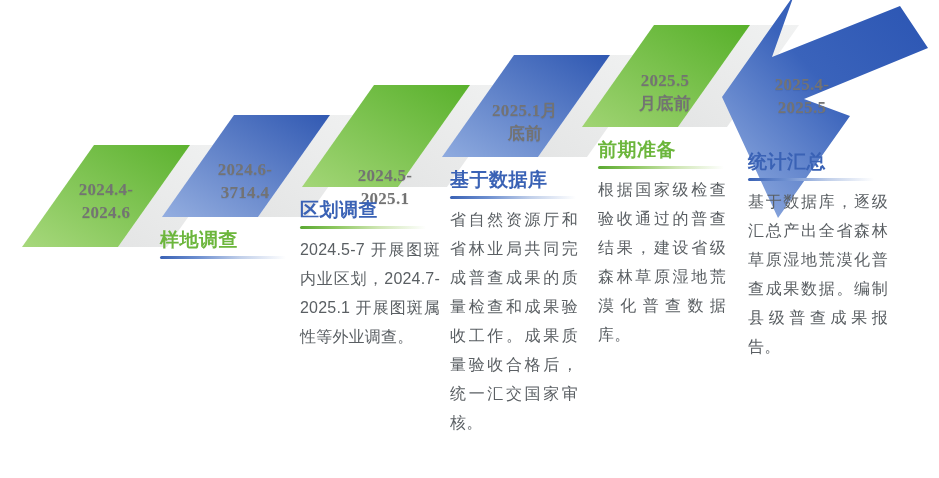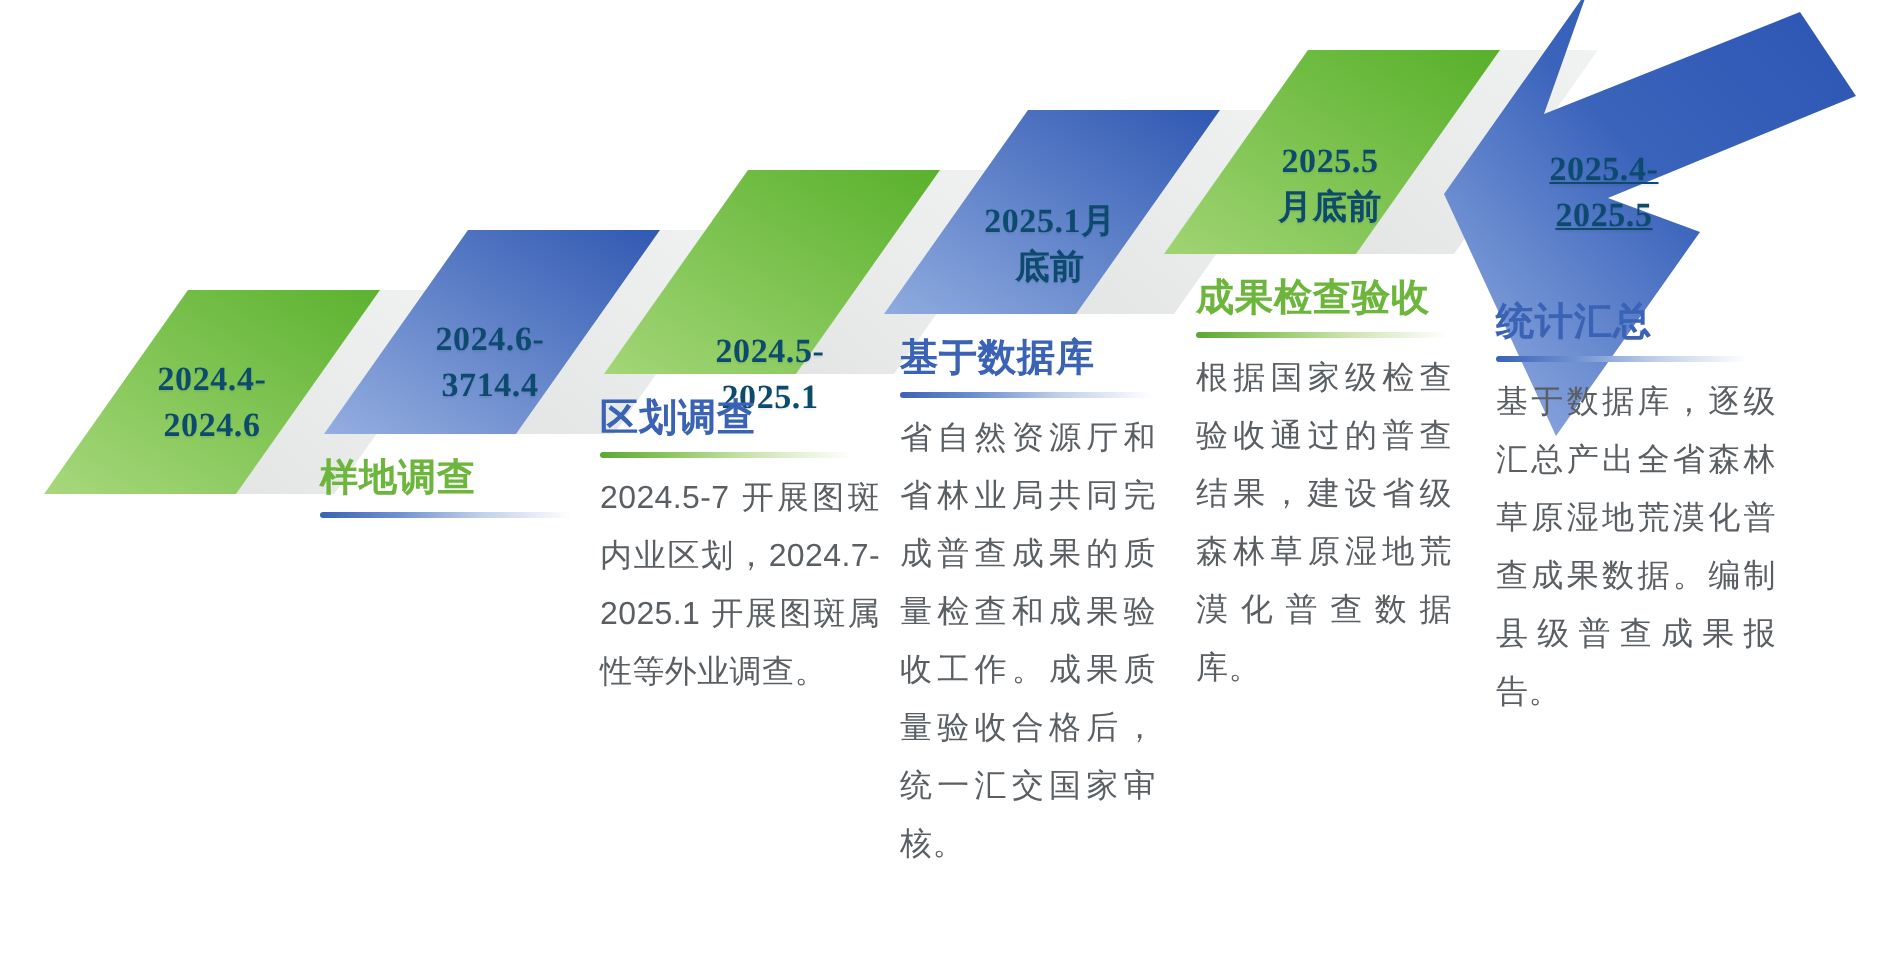--- a/index.html
+++ b/index.html
@@ -17,21 +17,21 @@
     background: #ffffff;
   }
   #shapes {
     position: absolute;
     left: 0; top: 0;
     width: 939px;
     height: 478px;
   }
   .date-label {
     position: absolute;
-    color: #0c4a6e;
+    color: #737373;
     font-family: "Liberation Serif", serif;
     font-weight: bold;
     font-size: 17px;
     line-height: 23px;
     text-align: center;
     letter-spacing: 0.3px;
     white-space: pre-line;
     text-shadow: 0 1px 1px rgba(0,0,0,0.07);
   }
   .col {
@@ -127,21 +127,21 @@
   <div class="date-label" style="left:46px; top:178px; width:120px;">2024.4-
 2024.6</div>
   <div class="date-label" style="left:185px; top:158px; width:120px;">2024.6-
 3714.4</div>
   <div class="date-label" style="left:325px; top:128px; width:120px;margin-top:36px;">2024.5-
 2025.1</div>
   <div class="date-label" style="left:465px; top:99px; width:120px;">2025.1月
 底前</div>
   <div class="date-label" style="left:605px; top:69px; width:120px;">2025.5
 月底前</div>
-  <div class="date-label" style="left:742px; top:73px; width:120px;text-decoration:underline;">2025.4-
+  <div class="date-label" style="left:742px; top:73px; width:120px;">2025.4-
 2025.5</div>
 
 
   <div class="col" style="left:160px; top:228px;">
     <div class="col-title title-green">样地调查</div>
     <div class="rule rule-blue"></div>
   </div>
 
   <div class="col" style="left:300px; top:198px; width:140px;">
     <div class="col-title title-blue">区划调查</div>
@@ -149,21 +149,21 @@
     <div class="col-body">2024.5-7 开展图斑内业区划，2024.7-2025.1 开展图斑属性等外业调查。</div>
   </div>
 
   <div class="col" style="left:450px; top:168px;">
     <div class="col-title title-blue">基于数据库</div>
     <div class="rule rule-blue"></div>
     <div class="col-body">省自然资源厅和省林业局共同完成普查成果的质量检查和成果验收工作。成果质量验收合格后，统一汇交国家审核。</div>
   </div>
 
   <div class="col" style="left:598px; top:138px;">
-    <div class="col-title title-green">成果检查验收</div>
+    <div class="col-title title-green">前期准备</div>
     <div class="rule rule-green"></div>
     <div class="col-body">根据国家级检查验收通过的普查结果，建设省级森林草原湿地荒漠化普查数据库。</div>
   </div>
 
   <div class="col" style="left:748px; top:150px; width:140px;">
     <div class="col-title title-blue">统计汇总</div>
     <div class="rule rule-blue"></div>
     <div class="col-body">基于数据库，逐级汇总产出全省森林草原湿地荒漠化普查成果数据。编制县级普查成果报告。</div>
   </div>
 

